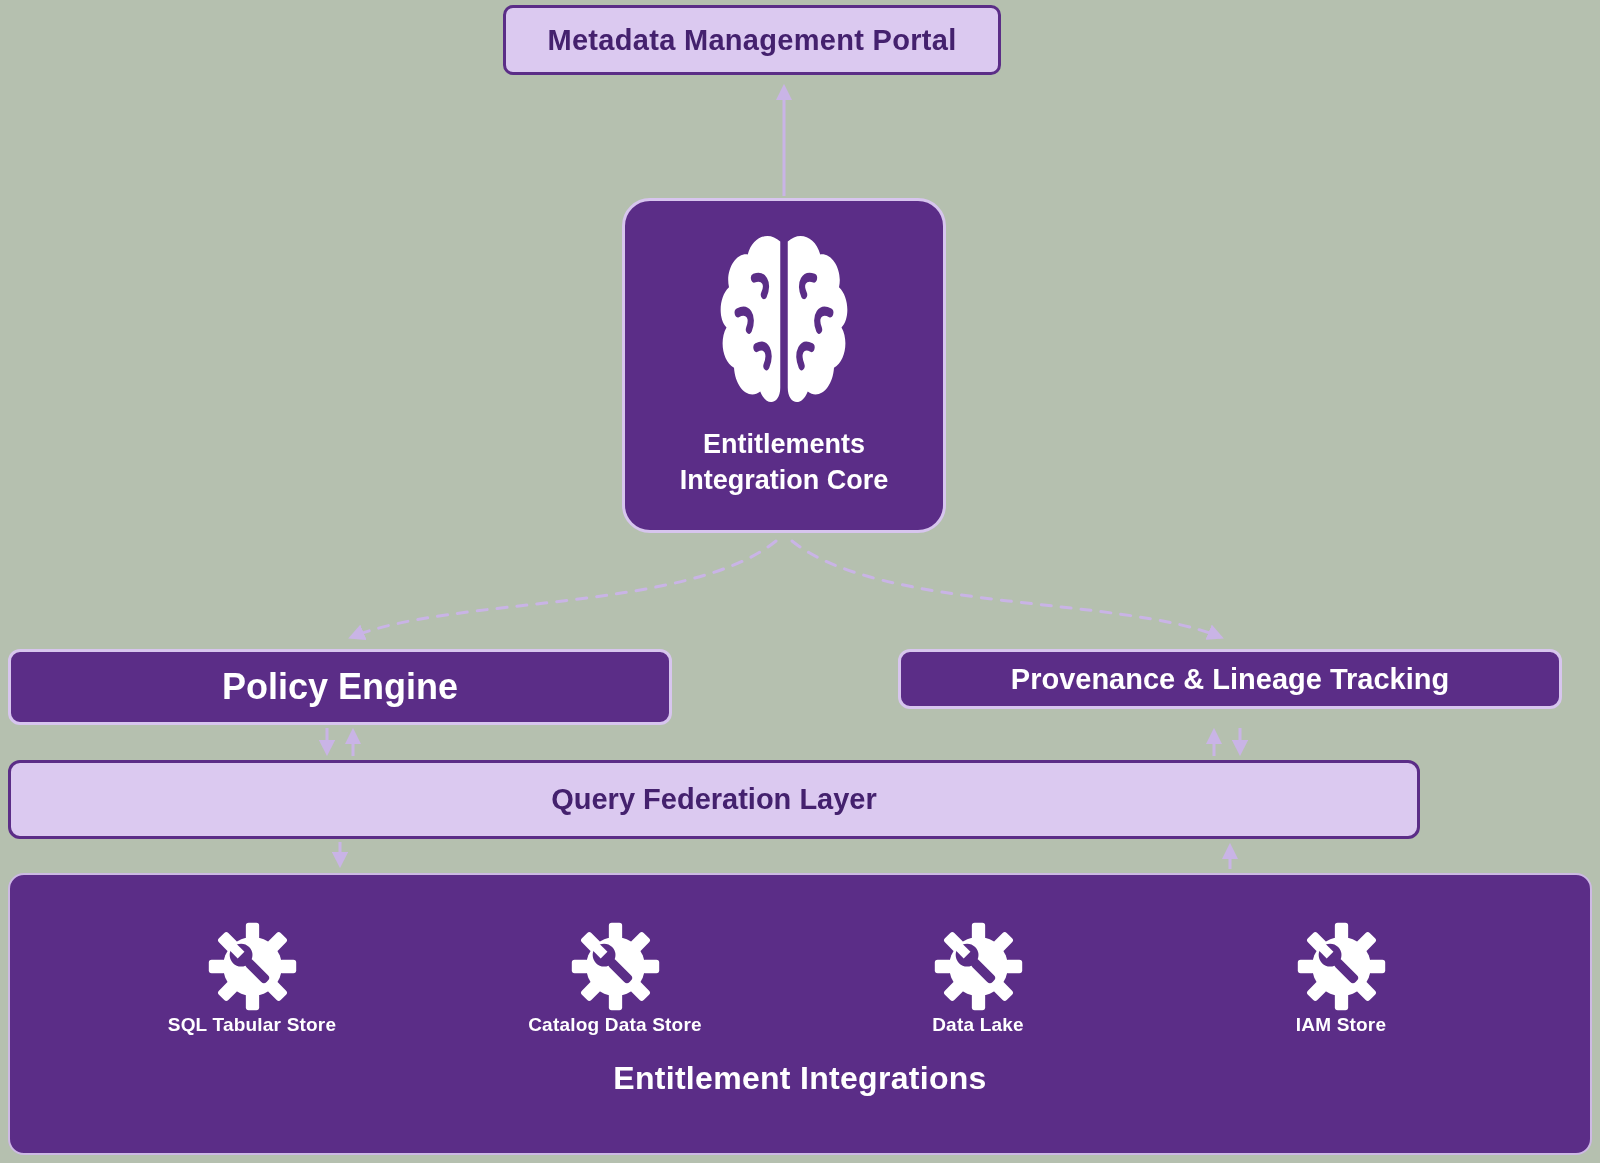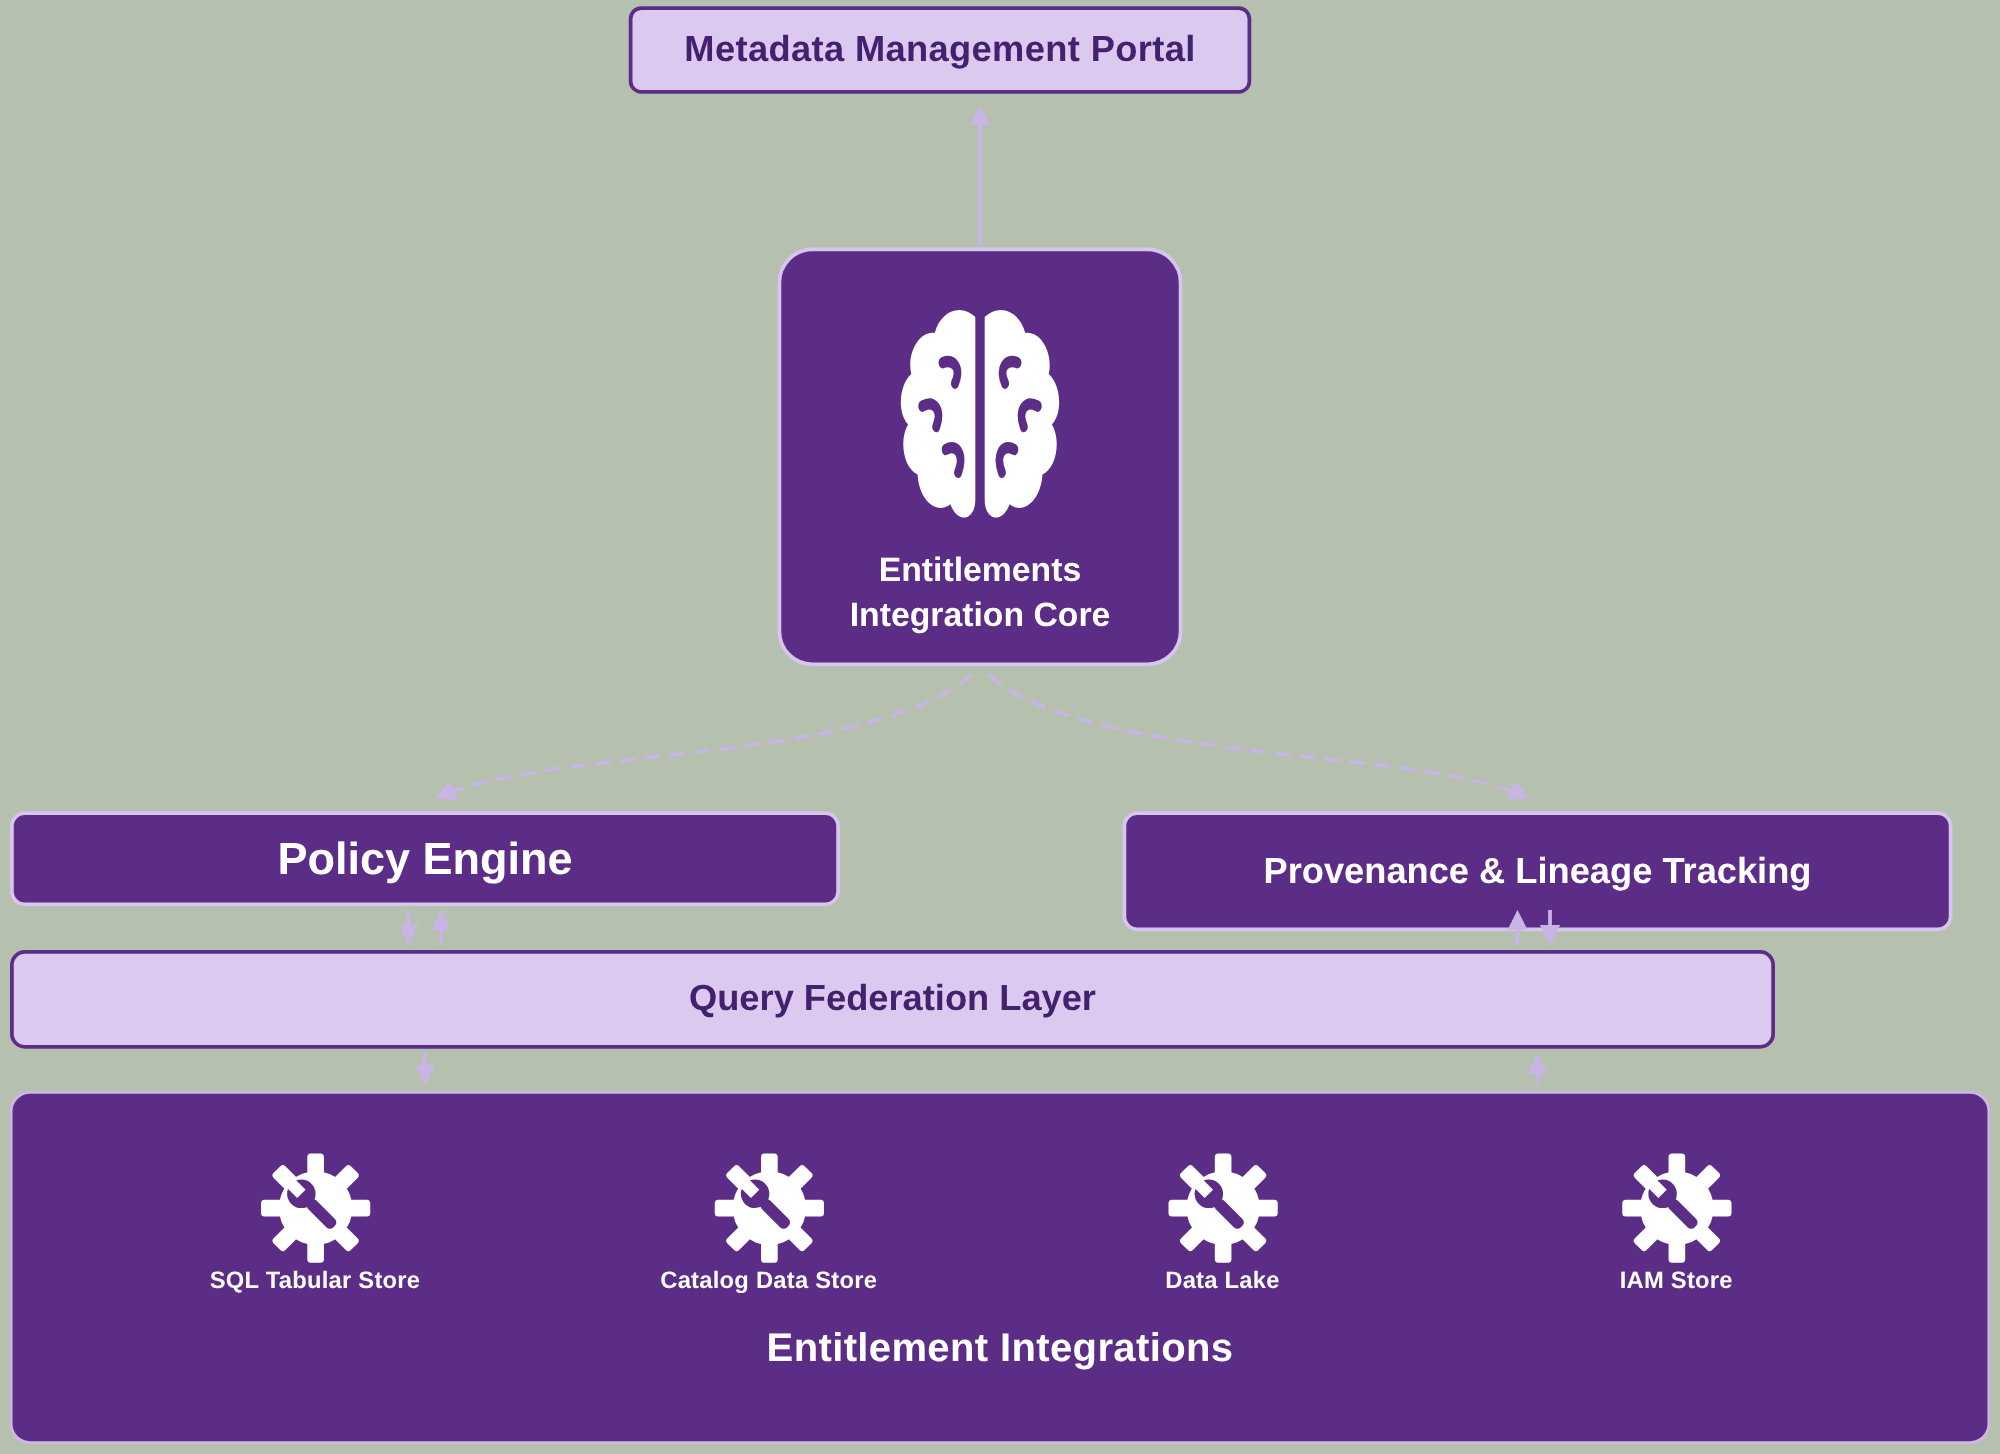--- a/index.html
+++ b/index.html
@@ -31,25 +31,25 @@
   .dark-box {
     background: #5b2d87;
     border: 3px solid #d7c5ee;
     color: #ffffff;
     font-weight: 700;
   }
   .portal { left: 503px; top: 5px; width: 498px; height: 70px; border-radius: 10px; font-size: 29px; letter-spacing: .3px; }
   .core {
     left: 622px; top: 198px; width: 324px; height: 335px;
     border-radius: 28px; flex-direction: column; justify-content: flex-start;
-    padding-top: 38px; font-size: 27px; line-height: 1.32;
+    padding-top: 26px; font-size: 27px; line-height: 1.32;
   }
   .core-label { margin-top: 10px; color: #ffffff; font-weight: 700; }
   .policy      { left: 8px;   top: 649px; width: 664px;  height: 76px; border-radius: 12px; font-size: 36px; }
-  .provenance  { left: 898px; top: 649px; width: 664px;  height: 96px; border-radius: 12px; font-size: 29px; }
+  .provenance  { left: 898px; top: 649px; width: 664px;  height: 60px; border-radius: 12px; font-size: 29px; }
   .qfl         { left: 8px;   top: 760px; width: 1412px; height: 79px; border-radius: 12px; font-size: 29px; }
   .integrations {
     left: 8px; top: 873px; width: 1584px; height: 282px;
     border-radius: 16px; background: #5b2d87; border: 2px solid #cdb9e4;
     flex-direction: column; justify-content: flex-start;
     padding: 44px 0 0 0;
   }
   .items-row {
     display: flex; justify-content: space-between;
     width: 100%; padding: 0 149px 0 142px; box-sizing: border-box;

